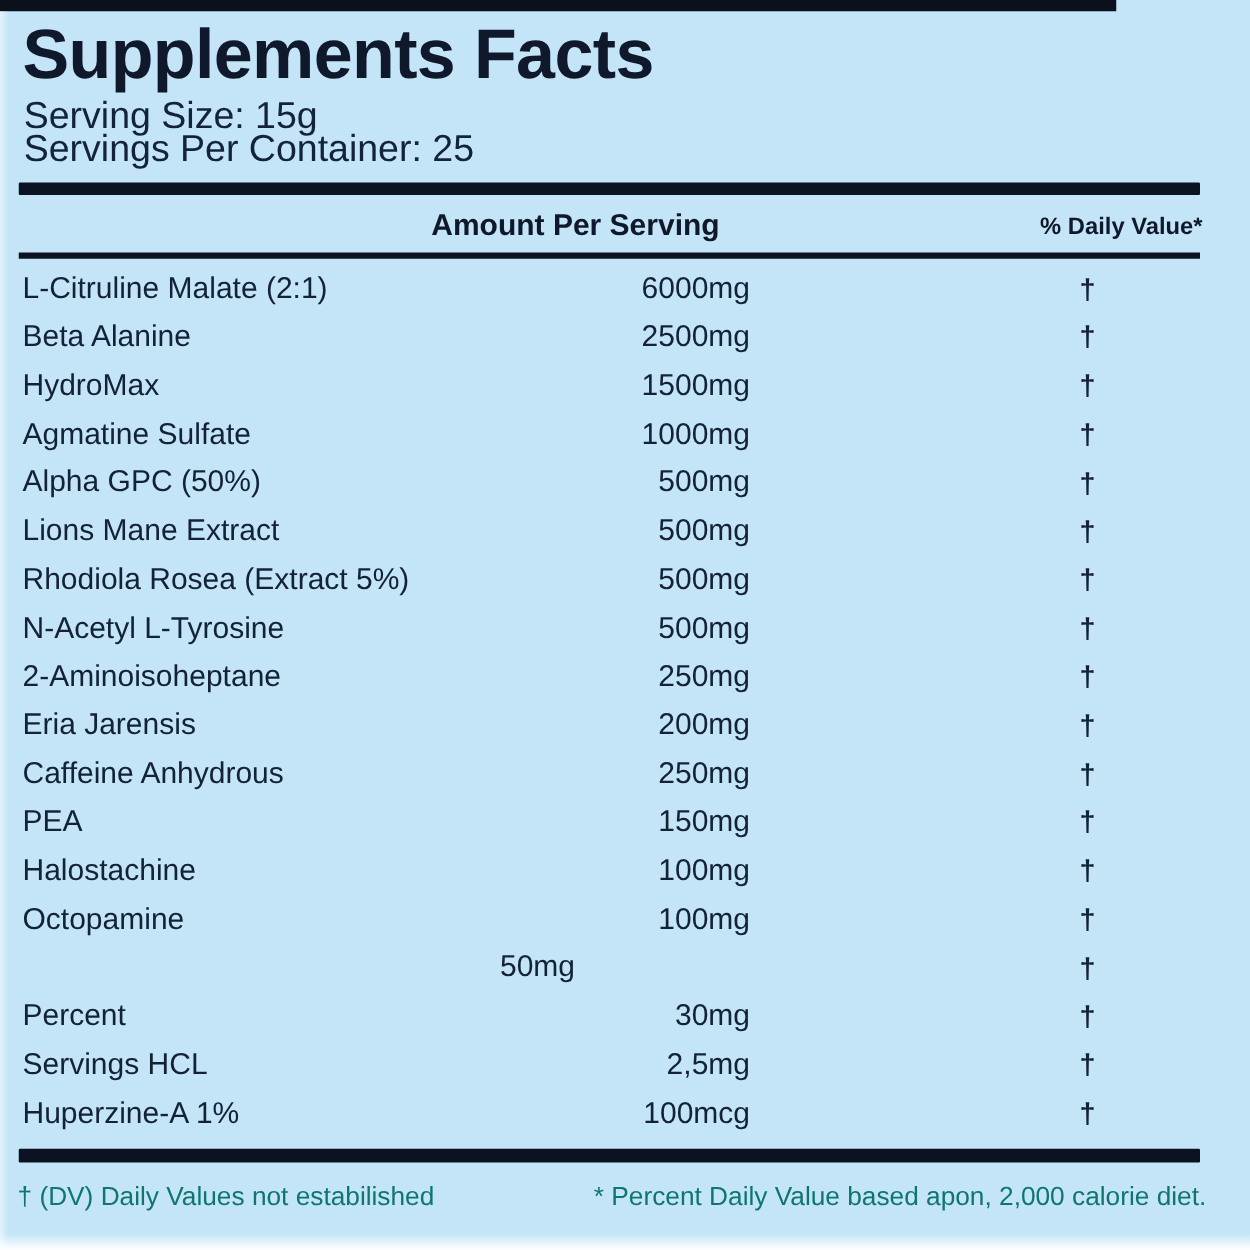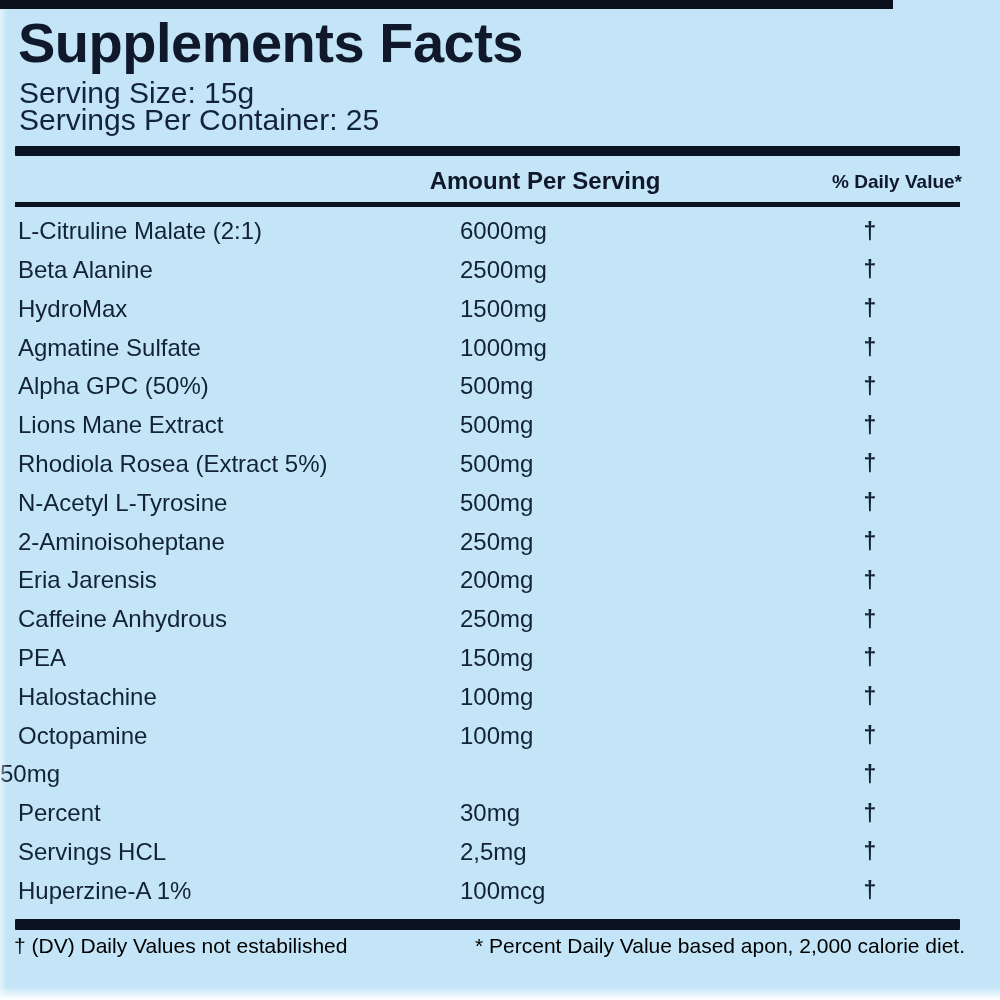--- a/index.html
+++ b/index.html
@@ -40,42 +40,42 @@
     margin: 13px 0 0 15px; width: 945px; height: 10px;
     background: #0b1322; border-radius: 1px;
   }
   .rule-thin {
     margin-left: 15px; width: 945px; height: 5px;
     background: #0b1322;
   }
   .header-row { position: relative; height: 46px; }
   .hdr-amount {
     position: absolute; left: 345px; width: 400px; bottom: 7px;
-    text-align: center; font-weight: 700; font-size: 24px; color: #10182b;
+    text-align: left; font-weight: 700; font-size: 24px; color: #10182b;
   }
   .hdr-dv {
     position: absolute; right: 38px; bottom: 9px;
     font-weight: 700; font-size: 19px; color: #10182b; margin-top: 25px;
   }
   .rows { margin-top: 5px; }
   .row {
     display: grid;
     grid-template-columns: 460px 140px 180px 180px;
     align-items: center;
     height: 38.8px;
     font-size: 24px;
   }
   .cell-name { padding-left: 18px; white-space: nowrap; }
-  .cell-amount { white-space: nowrap; }
+  .cell-amount { text-align: right; white-space: nowrap; }
   .cell-dv { grid-column: 4; text-align: center; font-weight: 700; font-size: 23px; }
   .rule-bottom { margin-top: 9px; height: 11px; }
   .footer {
     display: flex; justify-content: space-between; align-items: flex-start;
-    padding: 4px 35px 0 14px;
-    font-size: 21px; color: #000000; white-space: nowrap;
+    padding: 16px 35px 0 14px;
+    font-size: 21px; color: #0f766e; white-space: nowrap;
   }
 </style>
 </head>
 <body>
 
 <div class="top-bar"></div>
 
 <div class="content">
 
   <div class="title">Supplements Facts</div>

